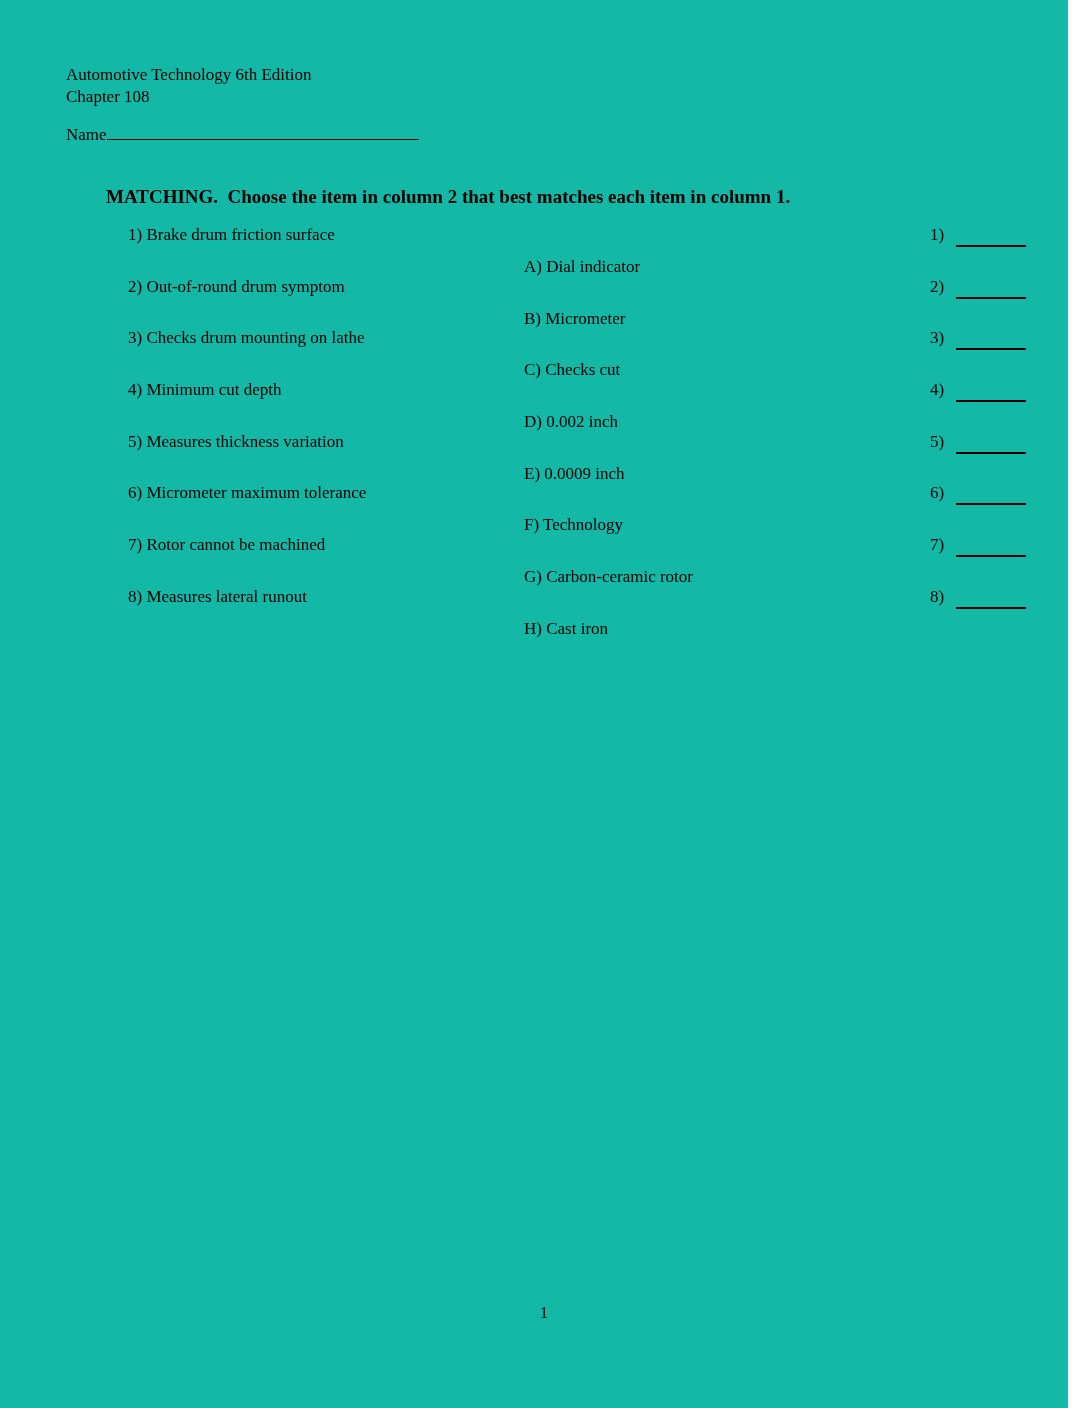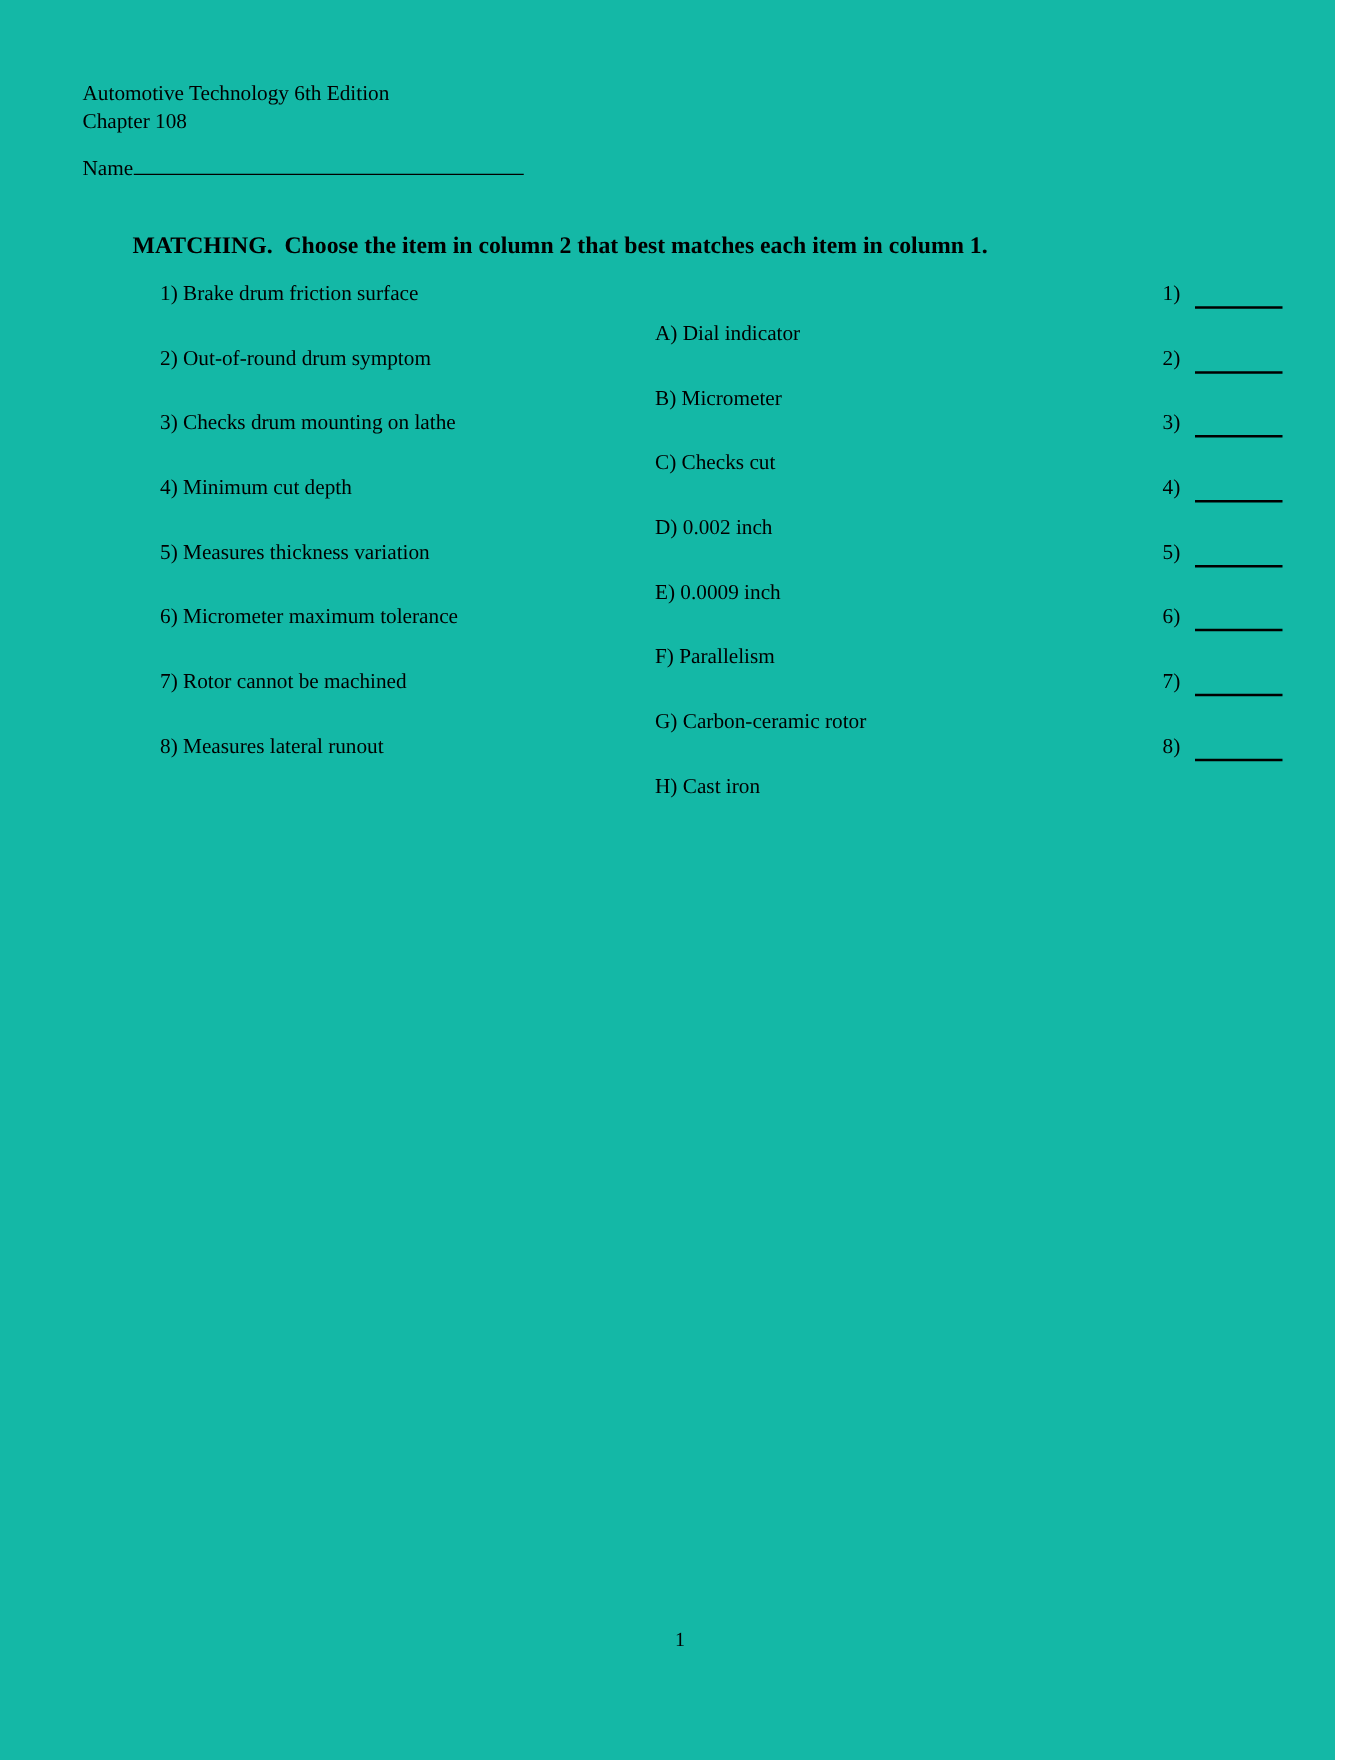--- a/index.html
+++ b/index.html
@@ -123,21 +123,21 @@
 
     <div class="mrow">
       <span class="cell c1"><span>5)</span> <span>Measures thickness variation</span></span>
       <span class="cell c2"><span>E)</span> <span>0.0009 inch</span></span>
       <span class="cell c3">5)</span>
       <span class="ans-line"></span>
     </div>
 
     <div class="mrow">
       <span class="cell c1"><span>6)</span> <span>Micrometer maximum tolerance</span></span>
-      <span class="cell c2"><span>F)</span> <span>Parallelism</span></span>
+      <span class="cell c2"><span>F)</span> <span>Technology</span></span>
       <span class="cell c3">6)</span>
       <span class="ans-line"></span>
     </div>
 
     <div class="mrow">
       <span class="cell c1"><span>7)</span> <span>Rotor cannot be machined</span></span>
       <span class="cell c2"><span>G)</span> <span>Carbon-ceramic rotor</span></span>
       <span class="cell c3">7)</span>
       <span class="ans-line"></span>
     </div>

